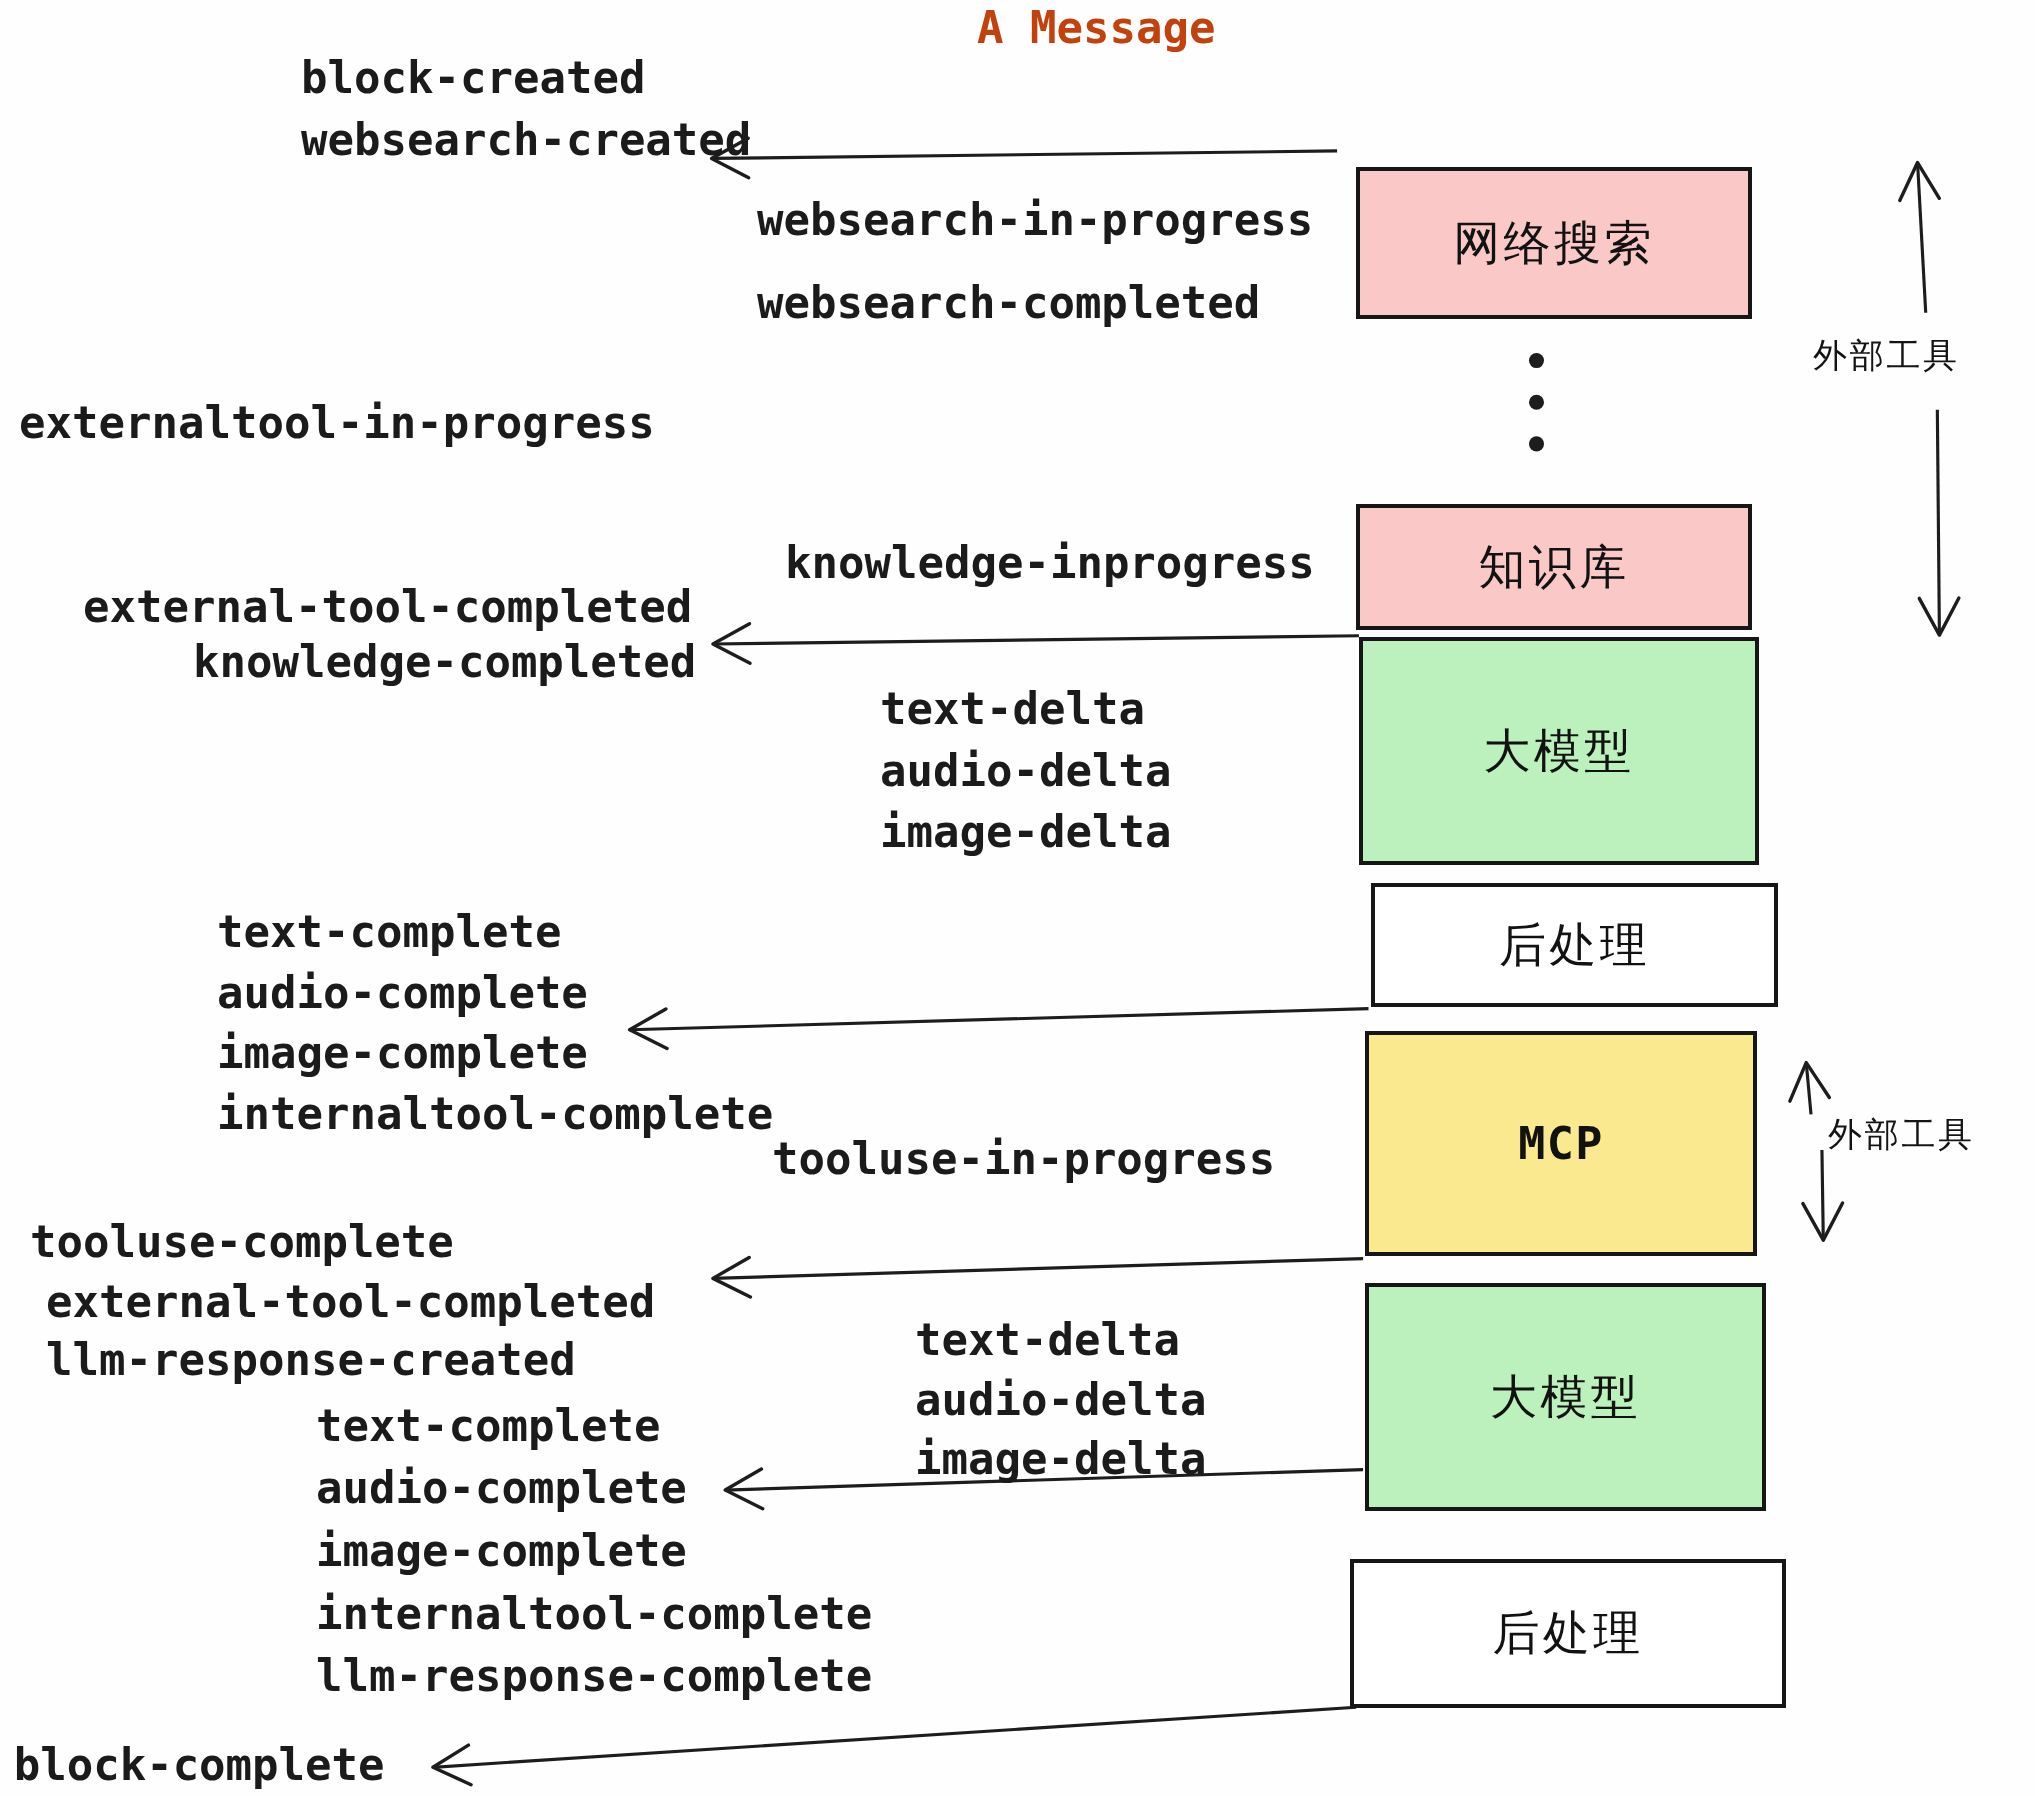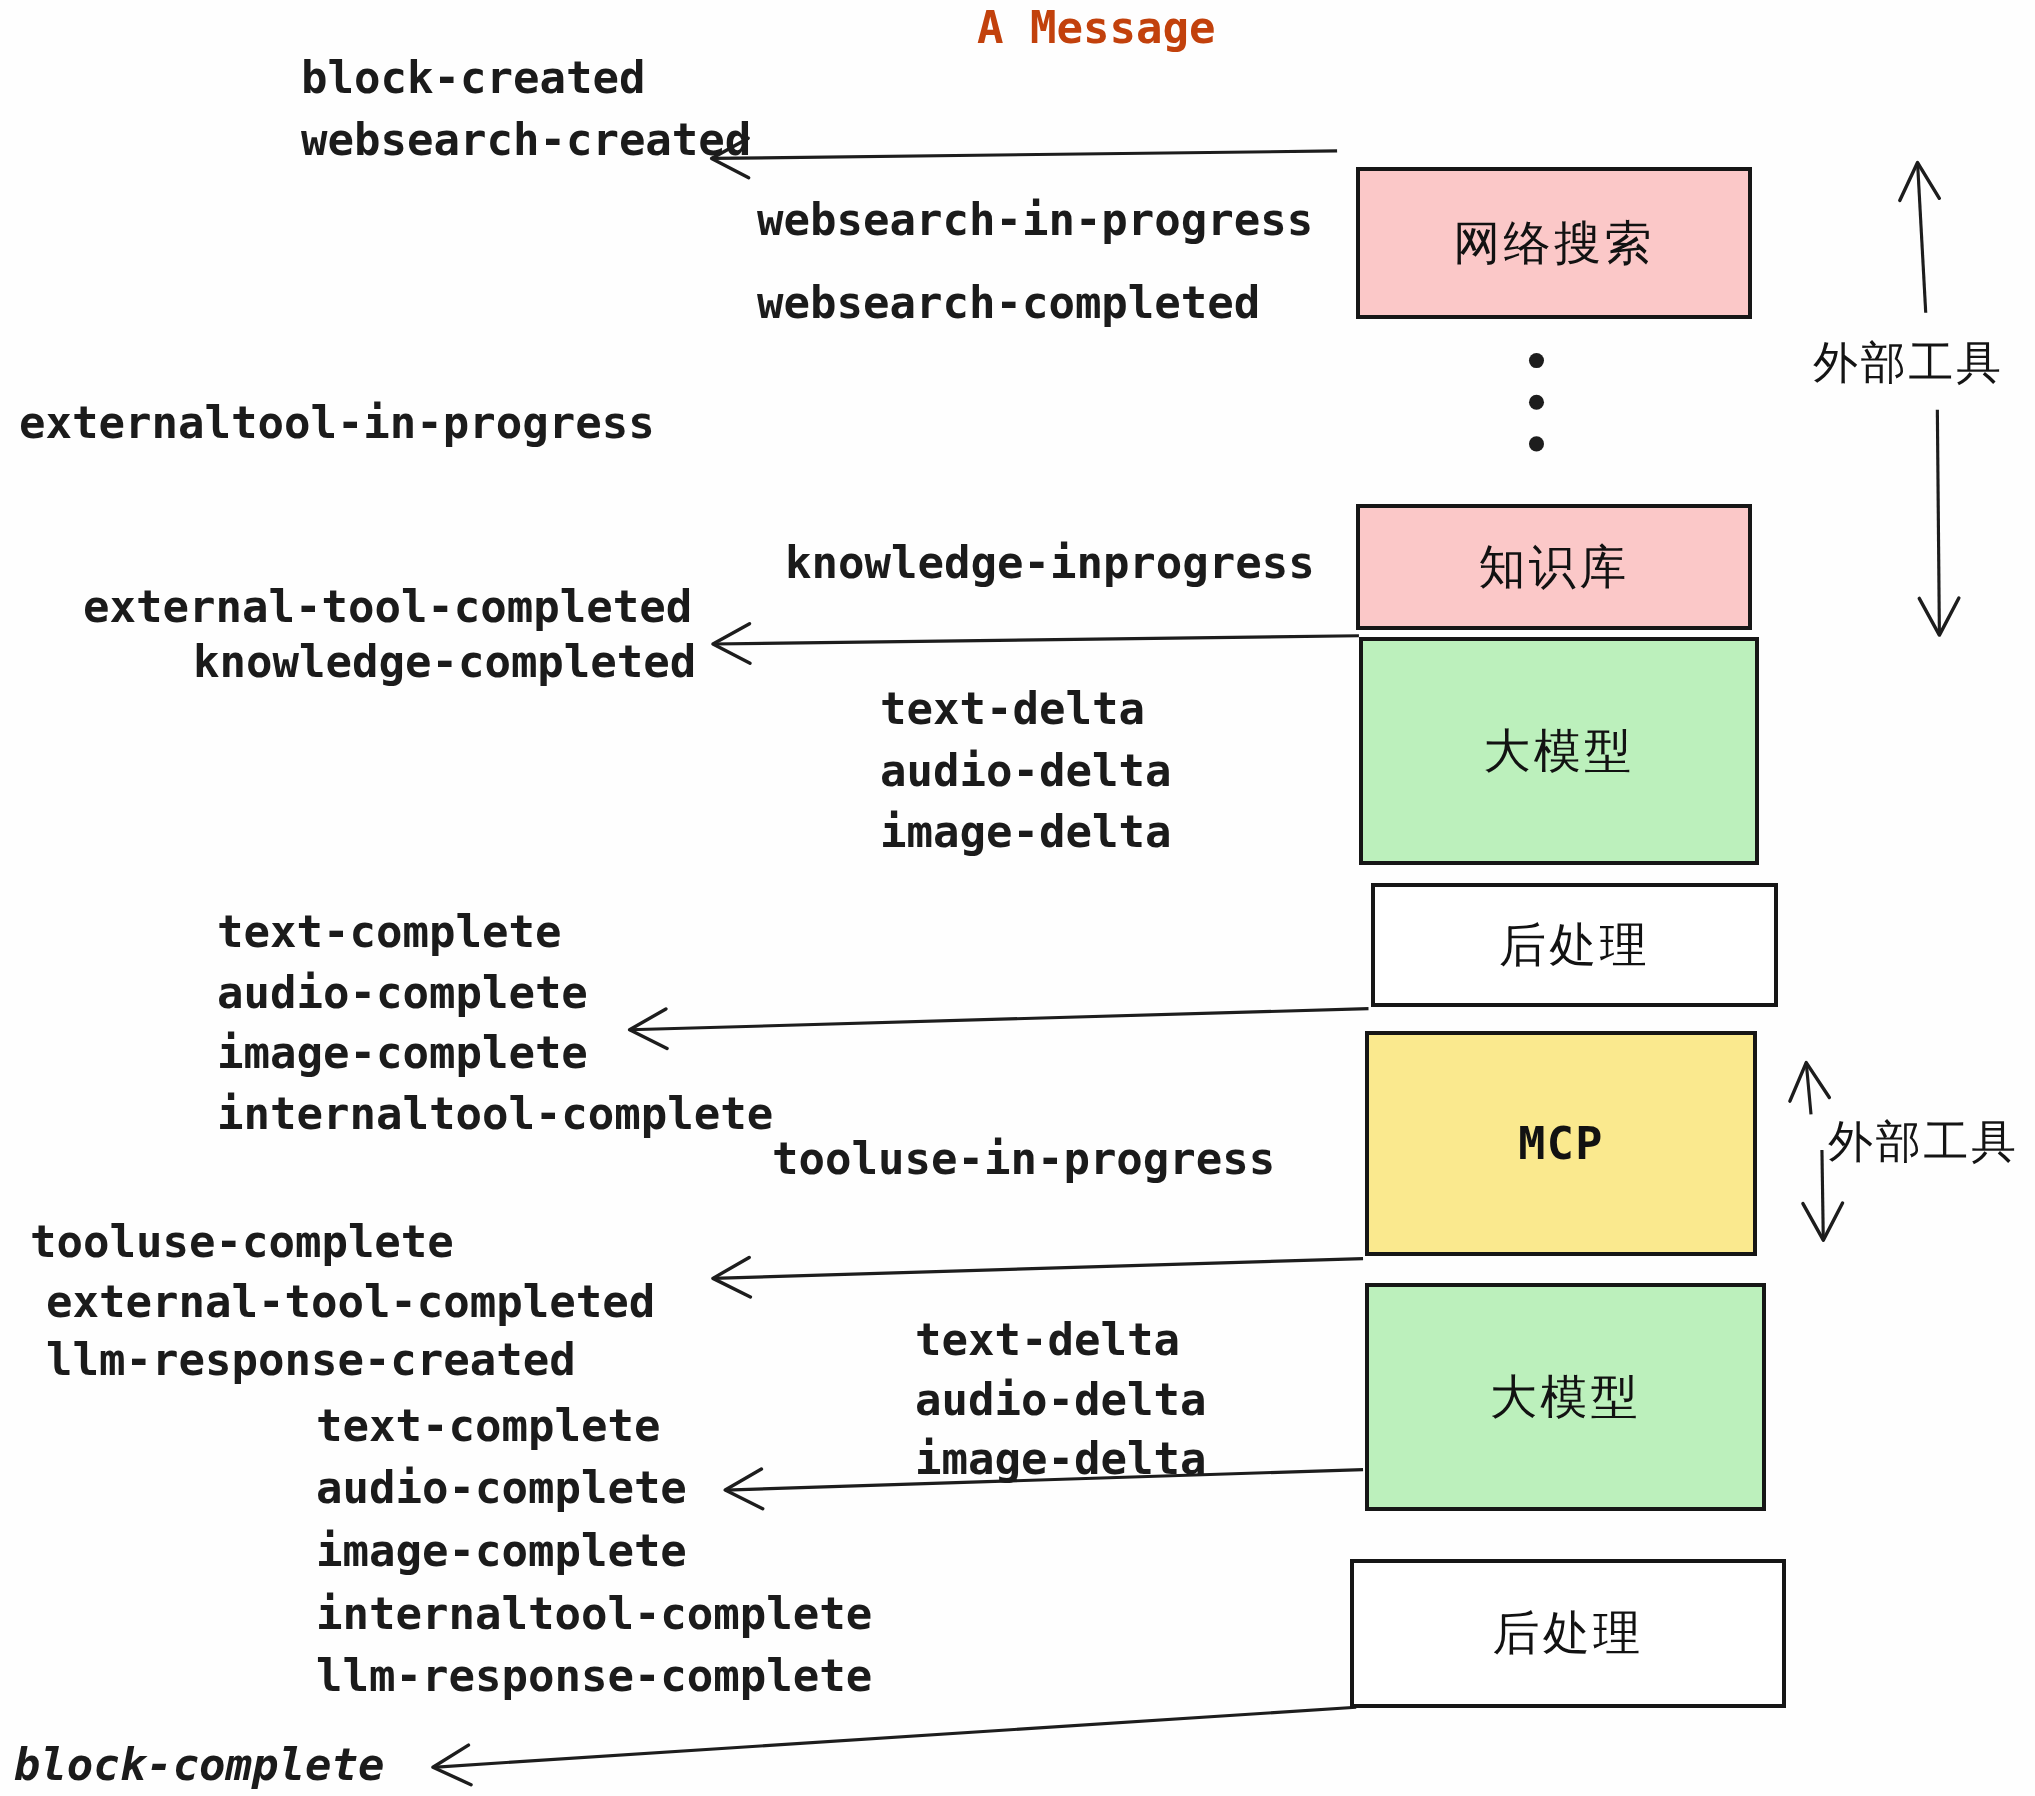--- a/index.html
+++ b/index.html
@@ -6,21 +6,21 @@
   #stage{position:relative;width:2035px;height:1796px;background:#fefefe;overflow:hidden;
          font-family:"DejaVu Sans Mono","Liberation Mono",monospace;}
   .event{position:absolute;font:600 44px/1.12 "DejaVu Sans Mono","Liberation Mono",monospace;
          color:#1b1b1b;white-space:nowrap;letter-spacing:0px;}
   .title{position:absolute;font:600 44px/1.1 "DejaVu Sans Mono","Liberation Mono",monospace;
          color:#c2410c;white-space:nowrap;}
   .box{position:absolute;display:flex;align-items:center;justify-content:center;
        border:4.1px solid #161616;box-sizing:border-box;color:#121212;}
   .box-label{font-family:"Liberation Sans",sans-serif;font-size:47px;letter-spacing:3.4px;font-weight:500;}
   .box-label-mono{font:600 45px/1 "DejaVu Sans Mono","Liberation Mono",monospace;letter-spacing:1.4px;}
-  .side-label{position:absolute;font-family:"Liberation Sans",sans-serif;font-size:45px;
+  .side-label{position:absolute;font-family:"Liberation Sans",sans-serif;font-size:34px;
               letter-spacing:2.7px;color:#141414;white-space:nowrap;}
   svg.overlay{position:absolute;left:0;top:0;width:2035px;height:1796px;pointer-events:none;}
 </style>
 </head>
 <body>
 
 <div id="stage">
 
   <svg class="overlay" viewBox="0 0 2980 2630">
     <defs>
@@ -66,21 +66,21 @@
   <div class="event" style="left:217px;top:1089px;">internaltool-complete</div>
   <div class="event" style="left:772px;top:1134px;">tooluse-in-progress</div>
   <div class="event" style="left:30px;top:1217px;">tooluse-complete</div>
   <div class="event" style="left:46px;top:1277px;">external-tool-completed</div>
   <div class="event" style="left:46px;top:1335px;">llm-response-created</div>
   <div class="event" style="left:316px;top:1401px;">text-complete</div>
   <div class="event" style="left:316px;top:1463px;">audio-complete</div>
   <div class="event" style="left:316px;top:1526px;">image-complete</div>
   <div class="event" style="left:316px;top:1589px;">internaltool-complete</div>
   <div class="event" style="left:316px;top:1651px;">llm-response-complete</div>
-  <div class="event" style="left:13.7px;top:1740px;font-style:italic;">block-complete</div>
+  <div class="event" style="left:13.7px;top:1740px;">block-complete</div>
   <div class="event" style="left:915px;top:1315px;">text-delta</div>
   <div class="event" style="left:915px;top:1375px;">audio-delta</div>
   <div class="event" style="left:915px;top:1434px;">image-delta</div>
 
   <div class="box" style="left: 1356px; top: 167px; width: 396px; height: 152px; background-color: rgb(251, 200, 200);">
     <span class="box-label">网络搜索</span>
   </div>
 
   <div class="box" style="left: 1356px; top: 504px; width: 396px; height: 126px; background-color: rgb(251, 200, 200);">
     <span class="box-label">知识库</span>

